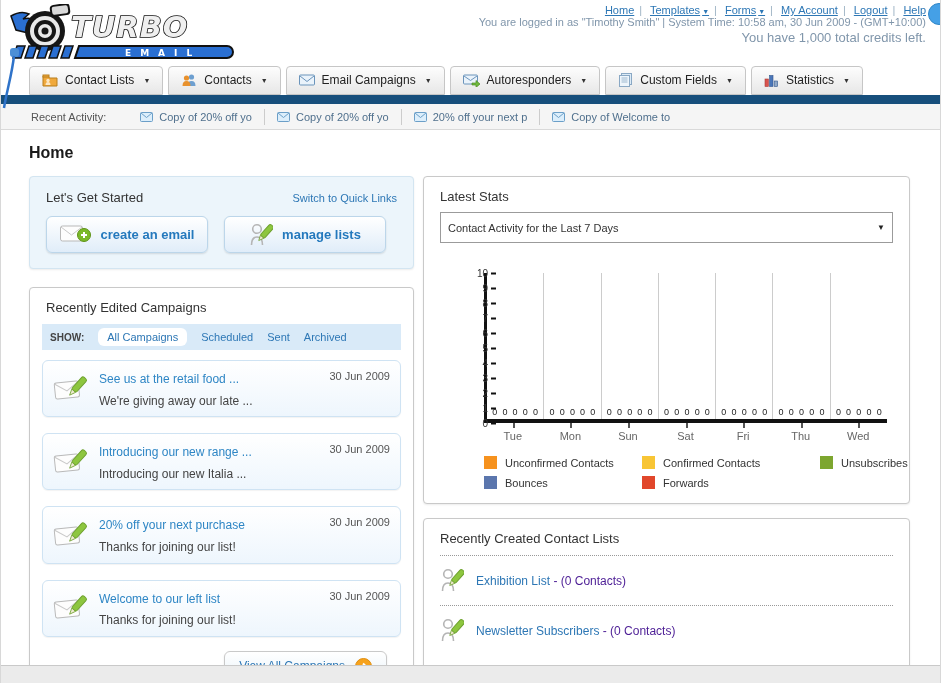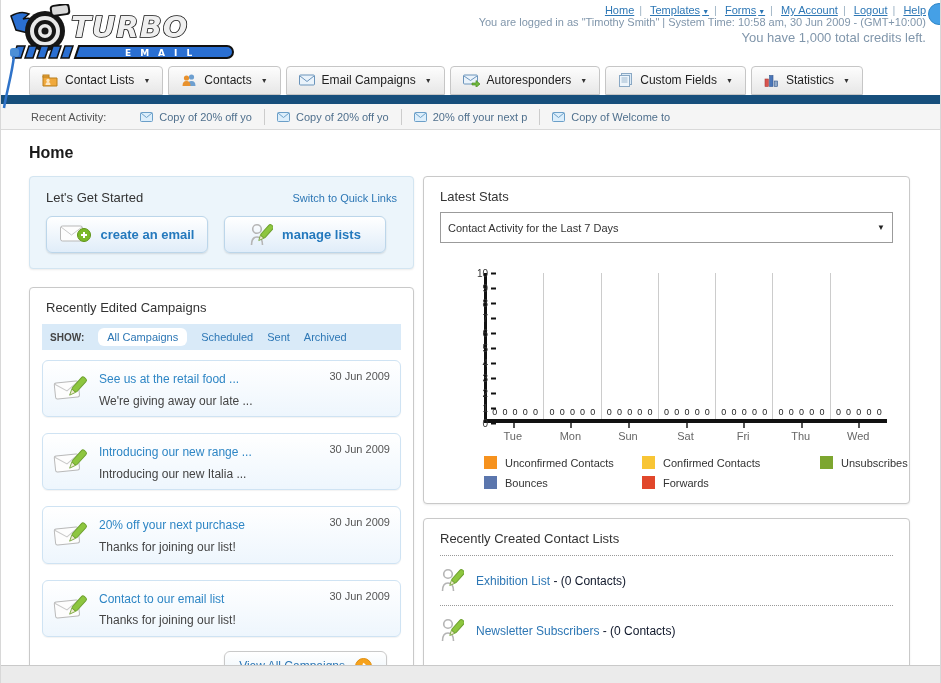--- a/index.html
+++ b/index.html
@@ -101,21 +101,21 @@
   .legend { margin:14px 0 0 40px; display:grid; grid-template-columns:158px 178px 1fr;
             row-gap:7px; font-size:11px; color:#333; }
   .legend-item { display:flex; align-items:center; gap:8px; }
   .swatch { width:13px; height:13px; display:inline-block; }
 
   
   .contact-lists { margin-top:14px; padding:12px 16px 14px; }
   .dotted { border:none; border-top:1px dotted #999; margin:9px 0; }
   .cl-item { display:flex; align-items:center; gap:12px; padding:2px 0; font-size:12px; }
   .cl-name { color:#2d77b5; cursor:pointer; }
-  .cl-detail { color:#0f172a; }
+  .cl-detail { color:#4c1d95; }
   .cl-foot { display:flex; justify-content:flex-end; margin-top:26px; padding-right:2px; }
 
   .footer-strip { position:absolute; left:0; right:0; bottom:0; height:18px;
                   background:#ebebeb; border-top:1px solid #c9c9c9; }
   svg { display:block; }
 </style>
 </head>
 <body>
 
 <div class="page">
@@ -398,21 +398,21 @@
                       <rect x="2" y="7" width="24" height="16" rx="2" fill="#fdfdfd" stroke="#b9b9b9"></rect>
                       <path d="M2.5 8 L14 16 L25.5 8" fill="none" stroke="#c9c9c9"></path>
                     </g>
                     <g transform="rotate(42 24 12)">
                       <rect x="21" y="0" width="6" height="17" rx="2" fill="#8dc63f" stroke="#6fa230"></rect>
                       <path d="M21.5 17 L24 23 L26.5 17 Z" fill="#efe9d2" stroke="#6fa230" stroke-width="0.8"></path>
                     </g>
                   </svg>
                 </span>
               <span class="camp-text">
-                <span class="camp-title">Contact to our email list</span><br>
+                <span class="camp-title">Welcome to our left list</span><br>
                 <span class="camp-sub">Thanks for joining our list!</span>
               </span>
               <span class="camp-date">30 Jun 2009</span>
             </div>
 
           </div>
           <div class="camp-foot">
             <span class="arrow-btn">
               <span>View All Campaigns</span>
               <span>

